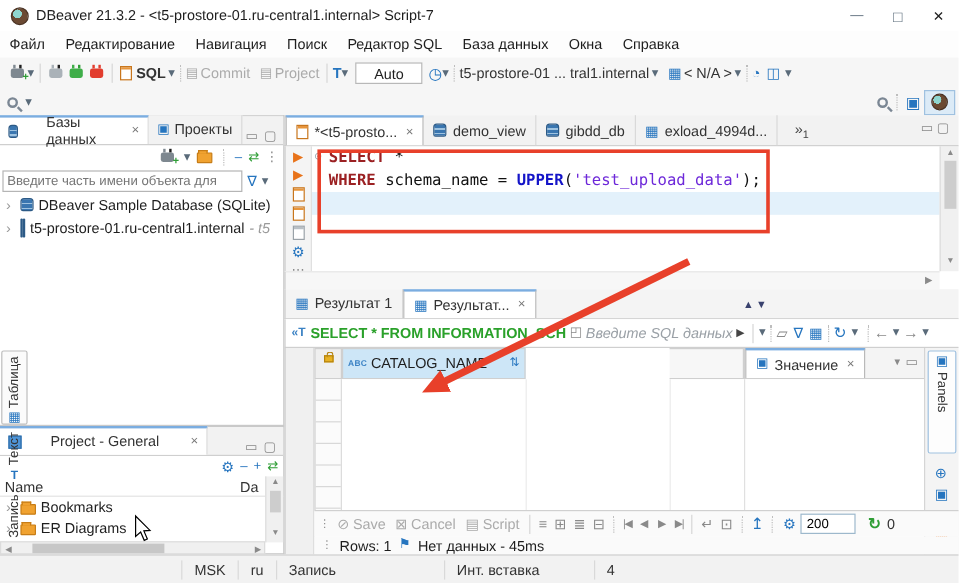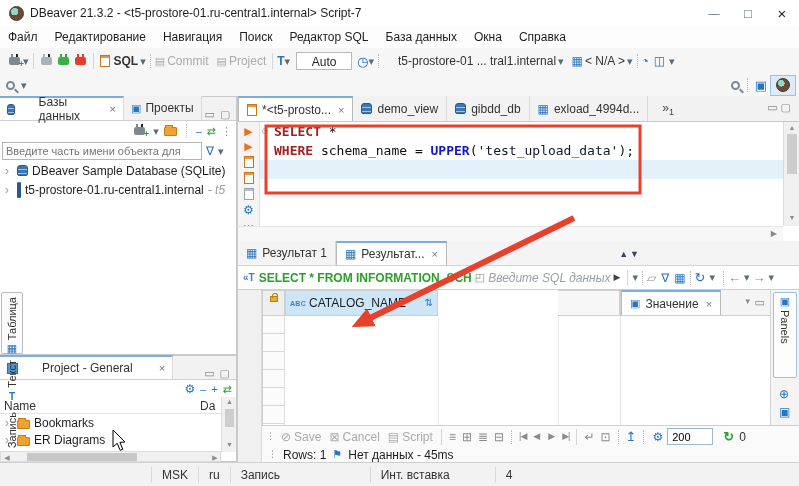--- a/index.html
+++ b/index.html
@@ -65,21 +65,21 @@
   .tab-close { color:#777; font-size:11px; margin-left:2px; }
 
   
   .editor-rail { left:237px; top:122px; width:23px; height:119px; background:#f4f4f4; border-left:1px solid #c9c9c9; border-right:1px solid #e0e0e0; display:flex; flex-direction:column; align-items:center; padding-top:4px; gap:4px; }
   .editor-body { left:260px; top:122px; width:523px; height:119px; background:#fff; font-family:"DejaVu Sans Mono", monospace; font-size:13px; }
   .code-line { height:19px; line-height:19px; padding-left:14px; white-space:pre; }
   .code-line.cursor-line { background:#e3f1fb; }
   .tk-kw { color:#9b2123; font-weight:bold; }
   .tk-pl { color:#111; }
   .tk-fn { color:#1414c8; font-weight:bold; }
-  .tk-str { color:#0f172a; }
+  .tk-str { color:#6d28d9; }
   .fold { position:absolute; left:2px; top:3px; color:#9aa7b0; font-size:10px; }
   .editor-vsb { left:783px; top:122px; width:16px; height:104px; background:#f0f0f0; border-left:1px solid #dcdcdc; }
   .sb-thumb { position:absolute; left:3px; width:10px; background:#cdcdcd; }
   .sb-arr { position:absolute; left:0; width:16px; text-align:center; color:#8a8a8a; font-size:7px; }
 
   
   .rtabs { left:237px; top:241px; width:562px; height:25px; background:#f4f4f4; border-left:1px solid #c9c9c9; border-bottom:1px solid #d5d5d5; display:flex; align-items:flex-end; }
   .filterbar { left:237px; top:266px; width:562px; height:24px; background:#fff; border-left:1px solid #c9c9c9; border-bottom:1px solid #cfcfcf; display:flex; align-items:center; padding-left:5px; }
   .sqlfilter-text { color:#2aa12a; font-weight:bold; white-space:nowrap; overflow:hidden; max-width:218px; }
   .sqlfilter-ph { color:#9aa0a6; font-style:italic; white-space:nowrap; }
@@ -170,21 +170,21 @@
     <span class="tb-txt disabled">Project</span>
     <span class="sep"></span>
     <span class="blue" style="font-weight:bold">T</span>
     <span class="ic">▾</span>
     <span class="combo" style="width:56px;margin-left:6px">
         <span>Auto</span>
       </span>
     <span class="ic blue" style="font-size:13px;margin-left:5px">◷</span>
     <span class="ic">▾</span>
     <span class="dsep"></span>
-    <span class="tb-txt" style="margin-left:15px">t5-prostore-01 ... tral1.internal</span>
+    <span class="tb-txt" style="margin-left:0">t5-prostore-01 ... tral1.internal</span>
     <span class="ic">▾</span>
     <span class="ic blue" style="font-size:12px;margin-left:8px">▦</span>
     <span class="tb-txt">&lt; N/A &gt;</span>
     <span class="ic">▾</span>
     <span class="dsep"></span>
     <span class="ic blue" style="font-size:12px">◔</span>
     <span class="ic blue" style="font-size:12px;margin-left:5px">◫</span>
     <span class="ic" style="margin-left:4px">▾</span>
   </div>
 

